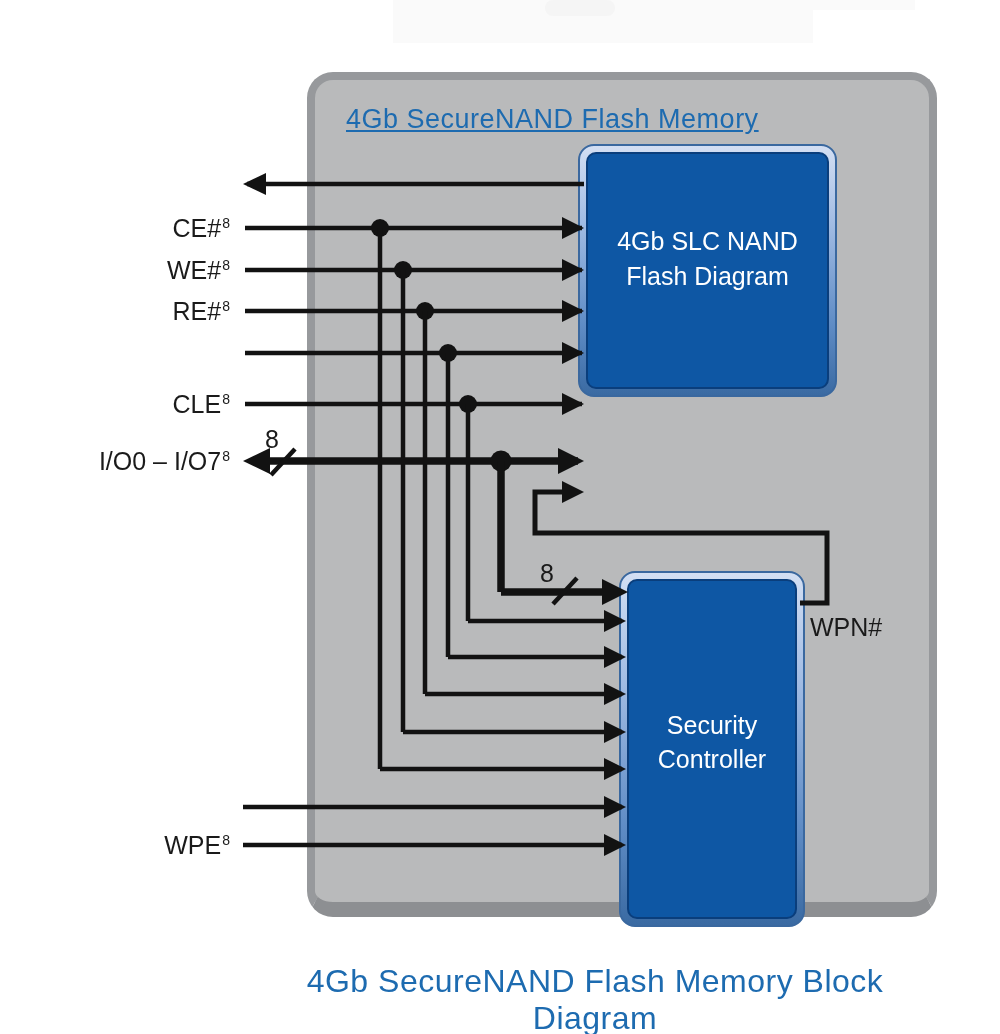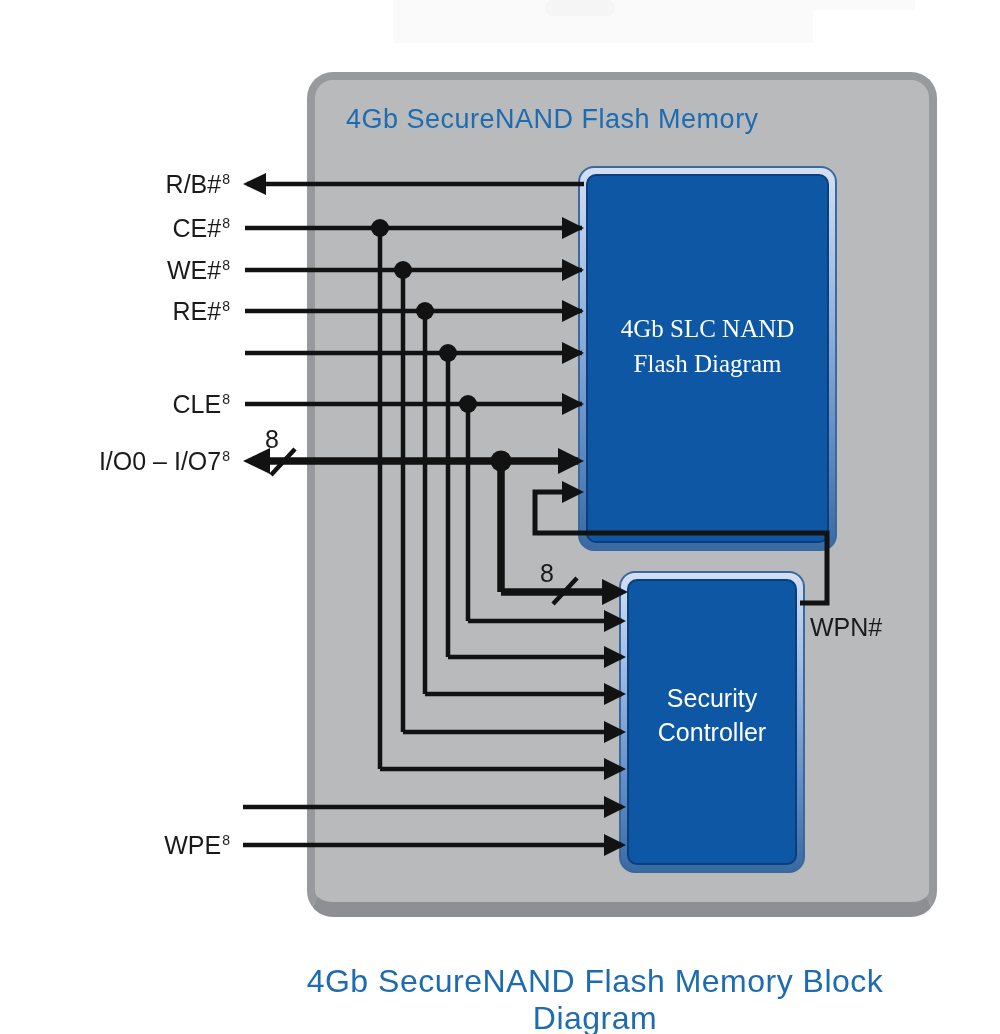--- a/index.html
+++ b/index.html
@@ -16,38 +16,39 @@
   .panel{
     position:absolute;left:307px;top:72px;width:630px;height:845px;box-sizing:border-box;
     background:var(--panel_fill,#b9babb);
     border:8px solid var(--panel_border,#97999c);
     border-bottom:15px solid #8d8f92;
     border-radius:26px;
   }
   .panel-title{
     position:absolute;left:346px;top:104px;font-size:27px;letter-spacing:.5px;
     color:var(--heading_blue,#1d6bb0);
+    text-decoration:underline;
   }
 
   
   .block-outer{
     position:absolute;box-sizing:border-box;border-radius:16px;padding:6px;
     background:linear-gradient(180deg,#d3dff3 0%,#a3bde4 30%,#5f8cc5 72%,#3a6aa2 100%);
     border:2px solid #3a689f;
   }
   .block-inner{
     width:100%;height:100%;box-sizing:border-box;border-radius:10px;
     background:var(--block_fill,#0e57a4);
     border:2px solid #0a3e7c;
     display:flex;flex-direction:column;align-items:center;justify-content:center;
     color:#ffffff;font-size:25px;line-height:1.38;text-align:center;
   }
-  .nand{left:578px;top:166px;width:259px;height:385px;font-family:Liberation Serif, serif;}
+  .nand{left:578px;top:144px;width:259px;height:253px;}
   .nand .block-inner{padding-bottom:24px;}
-  .sc{left:619px;top:571px;width:186px;height:302px;}
+  .sc{left:619px;top:571px;width:186px;height:356px;}
   .sc .block-inner{padding-bottom:14px;}
 
   
   .wires{position:absolute;left:0;top:0;width:1000px;height:1034px;pointer-events:none;}
   .wires line,.wires polyline{stroke:var(--wire_black,#121212);fill:none;}
   .wires polygon,.wires circle{fill:var(--wire_black,#121212);stroke:none;}
   .w4{stroke-width:4.5px;}
   .w7{stroke-width:7.5px;}
   .w5{stroke-width:5px;}
 
@@ -165,21 +166,20 @@
       <line class="w4" x1="243" y1="845" x2="622" y2="845"></line>
       <polygon points="626,845 604,834 604,856"></polygon>
     </g>
 
     <g>
       <polyline class="w5" points="800,603 827,603 827,533 535,533 535,492 564,492"></polyline>
       <polygon points="584,492 562,481 562,503"></polygon>
     </g>
   </svg>
 
-  <div class="sig" style="top:184px"><span>R/B#</span><span class="sup">8</span></div>
   <div class="sig" style="top:228px"><span>CE#</span><span class="sup">8</span></div>
   <div class="sig" style="top:270px"><span>WE#</span><span class="sup">8</span></div>
   <div class="sig" style="top:311px"><span>RE#</span><span class="sup">8</span></div>
   <div class="sig" style="top:404px"><span>CLE</span><span class="sup">8</span></div>
   <div class="sig" style="top:461px"><span>I/O0 – I/O7</span><span class="sup">8</span></div>
   <div class="sig" style="top:845px"><span>WPE</span><span class="sup">8</span></div>
 
   <div class="buslbl buslbl-left">8</div>
   <div class="buslbl buslbl-sc">8</div>
 

